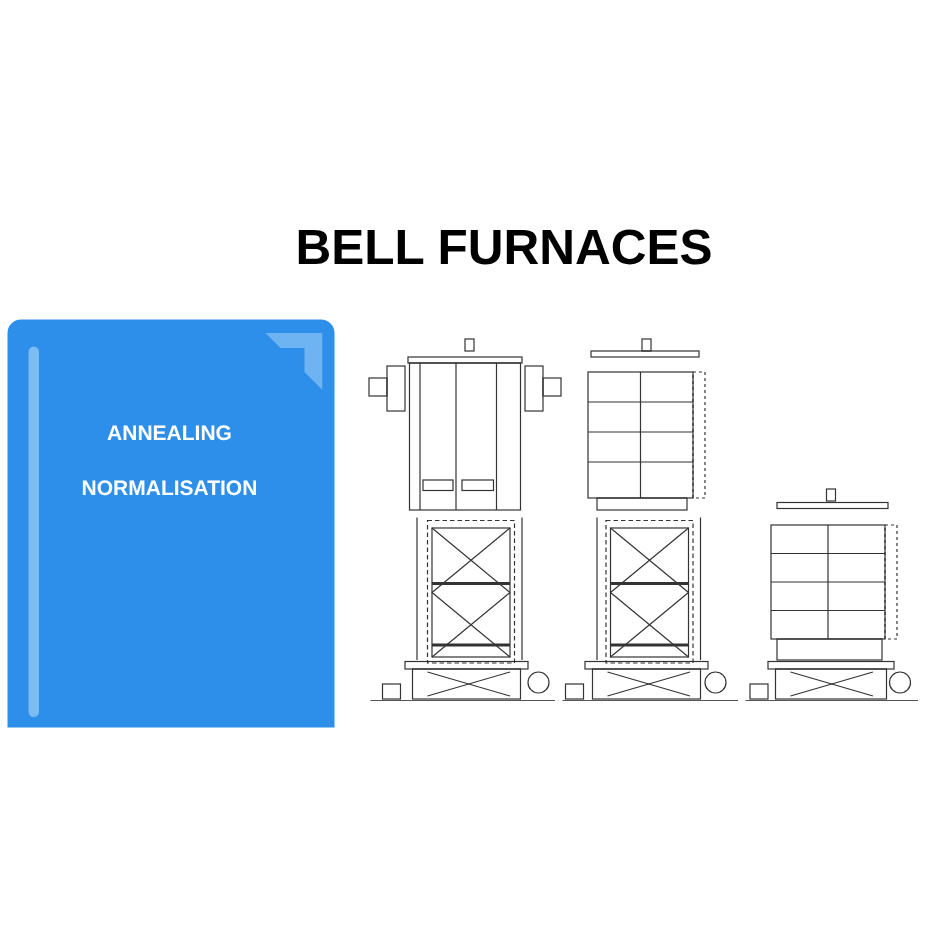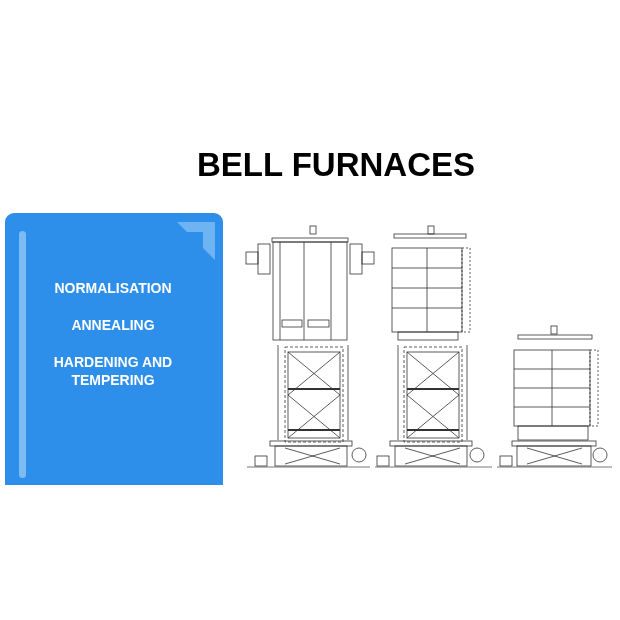--- a/index.html
+++ b/index.html
@@ -16,23 +16,22 @@
 <body>
 
 <div class="title">BELL FURNACES</div>
 
 <div class="card">
   <div class="bar"></div>
   <svg class="corner" viewBox="0 0 38 38">
     <polygon points="0,0 38,0 38,38 26,26 26,10 10,10" fill="#6fb4f2"></polygon>
   </svg>
   <div class="items">
+    <div>ANNEALING</div>
     <div>NORMALISATION</div>
-    <div>ANNEALING</div>
-    <div>HARDENING AND TEMPERING</div>
   </div>
 </div>
 
 <svg class="drawings" viewBox="240 215 380 260" stroke="#333" fill="none" stroke-width="0.8">
 
   <g stroke="#555">
     <line x1="247" y1="467" x2="370" y2="467"></line>
     <line x1="375" y1="467" x2="492" y2="467"></line>
     <line x1="497" y1="467" x2="612" y2="467"></line>
   </g>

